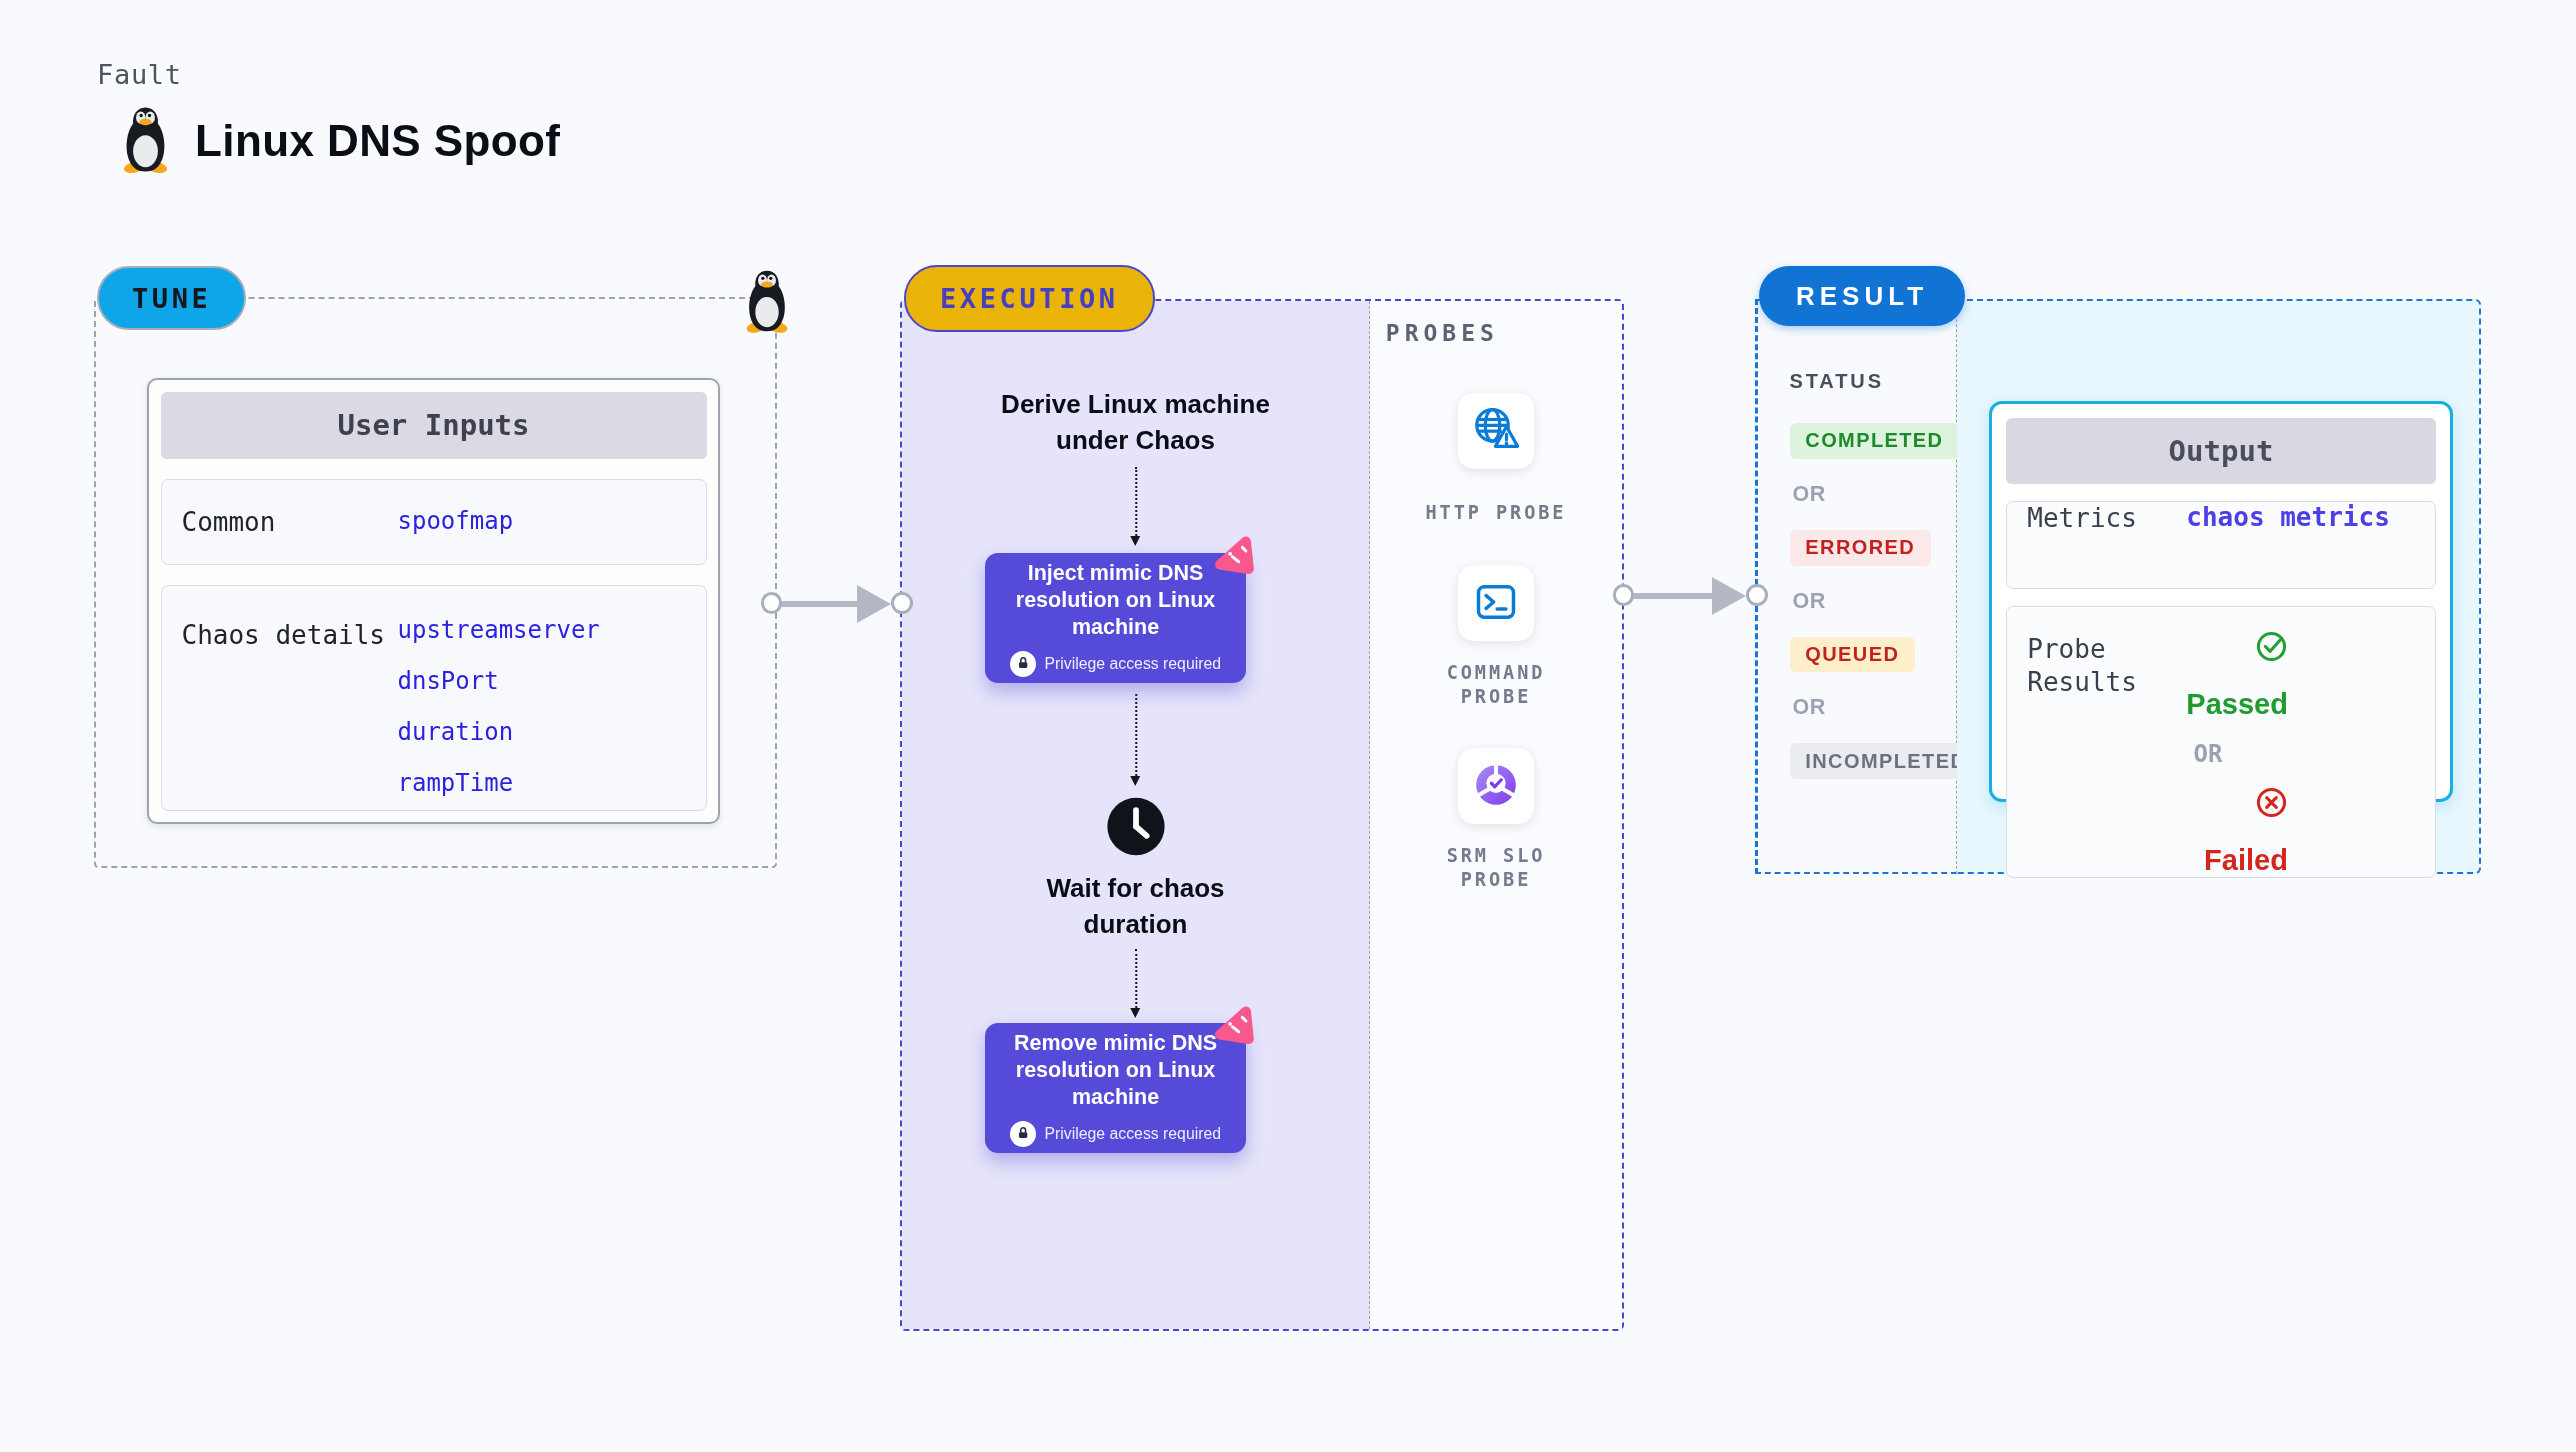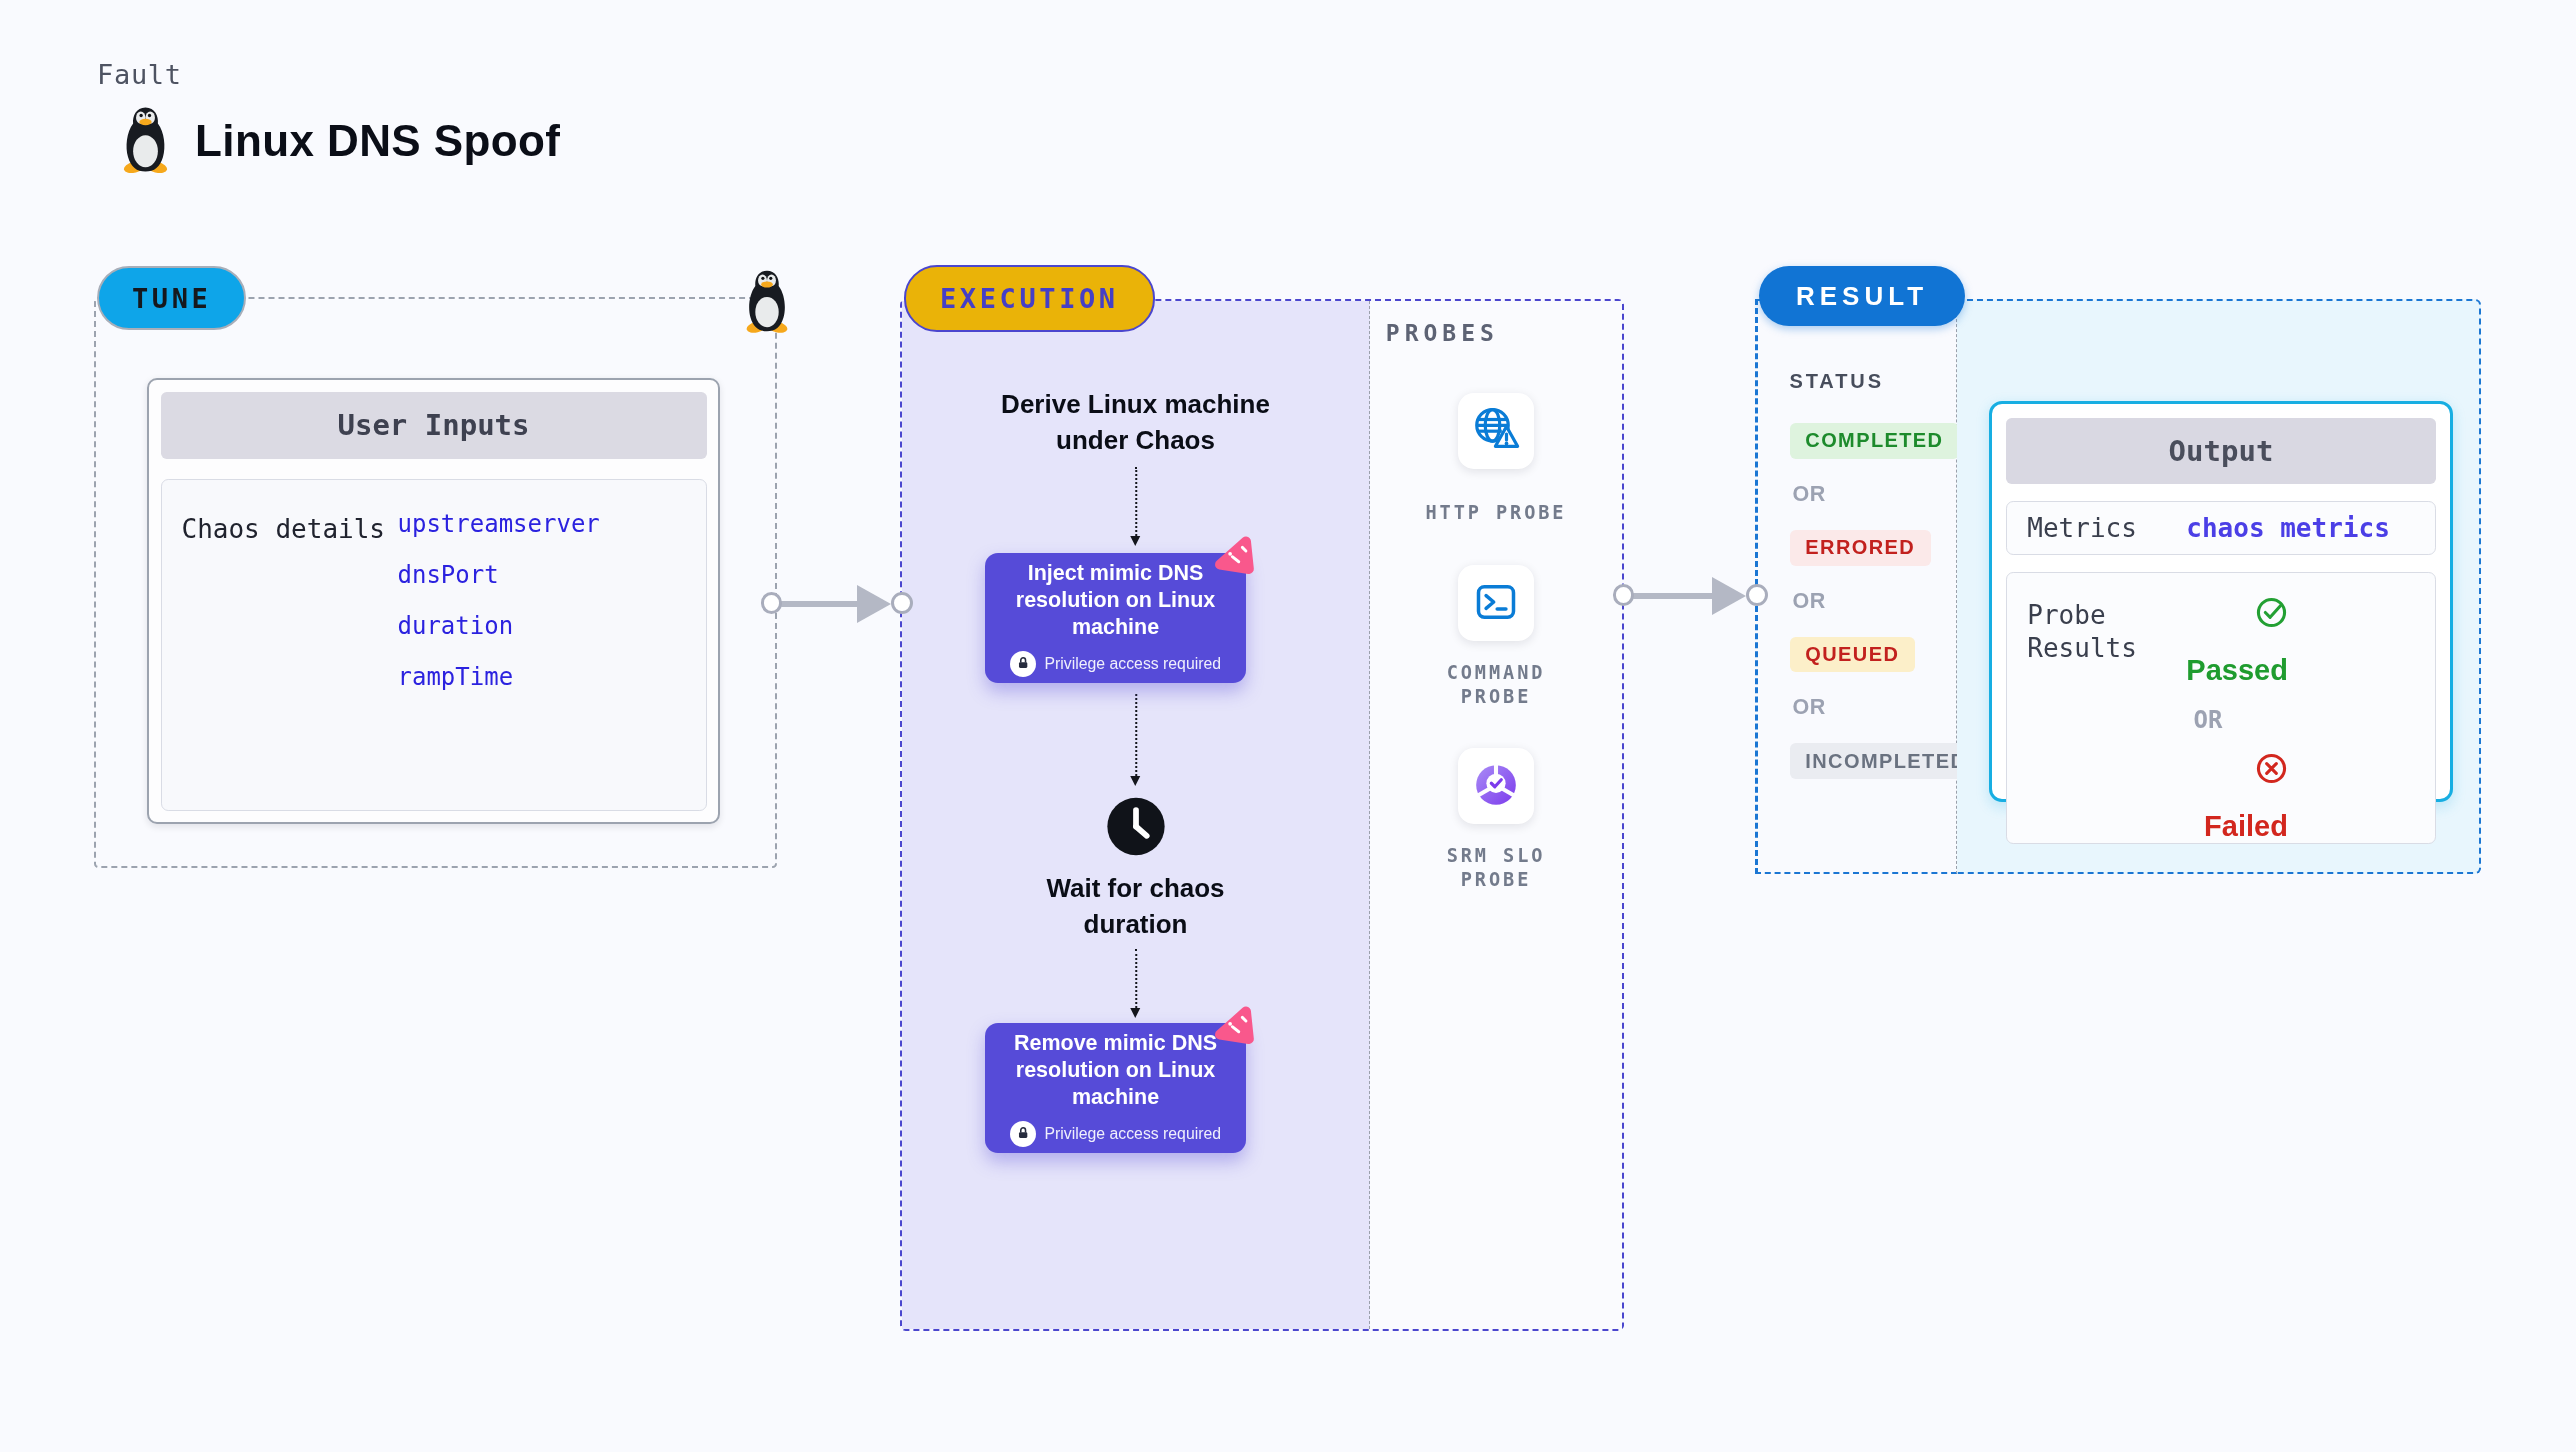--- a/index.html
+++ b/index.html
@@ -97,21 +97,21 @@
   .status-or{font-size:21.5px;font-weight:800;color:#9CA2B2;margin:0 0 23px 2.9px;letter-spacing:0.7px;}
 
   .cyan-panel{left:1957px;top:299px;width:524px;height:575px;background:#E8F6FD;box-sizing:border-box;
               border:2.9px dashed #1B76D3;border-left:none;border-radius:0 5.7px 5.7px 0;}
   .output-card{left:1989px;top:401px;width:464px;height:401px;background:#FFFFFF;border:3.6px solid #17AEE2;
                border-radius:13px;box-shadow:0 4.3px 13px rgba(23,174,226,.22);padding:14.3px;box-sizing:border-box;
                display:flex;flex-direction:column;gap:17px;}
   .out-header{height:66px;flex:none;display:flex;align-items:center;justify-content:center;background:#D9D8E2;
               border-radius:5.7px;font-size:29px;font-weight:700;color:#4A4E5C;}
   .out-row{border:1.4px solid #D9DCE5;border-radius:7.2px;background:#FBFCFE;display:flex;box-sizing:border-box;}
-  .out-row-metrics{height:54px;flex:none;align-items:center;}
+  .out-row-metrics{height:88px;flex:none;}
   .out-row-probe{flex:1;}
   .out-label{width:179px;flex:none;padding-left:20px;box-sizing:border-box;font-size:26px;line-height:33px;color:#3A3F4D;}
   .out-row-probe .out-label{padding-top:26px;}
   .metrics-value{font-size:26px;font-weight:700;color:#4B3FE6;}
   .probe-results{display:flex;flex-direction:column;gap:18.6px;padding-top:23px;}
   .result-line{display:flex;align-items:flex-end;gap:22px;flex-direction:column;}
   .result-passed{font-size:29px;font-weight:800;color:#1F9C2F;}
   .result-failed{font-size:29px;font-weight:800;color:#D2271E;}
   .probe-or{font-size:24px;font-weight:700;color:#9CA2B2;margin-left:7.2px;}
 </style>
@@ -149,20 +149,26 @@
       <ellipse cx="25.5" cy="16" rx="6.5" ry="8.5" fill="#E9EBEC"></ellipse>
       <ellipse cx="38.5" cy="16" rx="6.5" ry="8.5" fill="#E9EBEC"></ellipse>
       <circle cx="26" cy="13" r="2.3" fill="#101216"></circle>
       <circle cx="37.5" cy="13" r="2.3" fill="#101216"></circle>
       <ellipse cx="32" cy="22" rx="8.5" ry="4.5" fill="#F6A81C"></ellipse>
     </svg>
   </div>
 
   <div class="abs ui-card mono">
     <div class="ui-header">User Inputs</div>
+    <div class="ui-row ui-row-common">
+      <div class="ui-label">Common</div>
+      <div class="ui-values">
+        <div class="param">spoofmap</div>
+      </div>
+    </div>
     <div class="ui-row ui-row-chaos">
       <div class="ui-label">Chaos details</div>
       <div class="ui-values">
         <div class="param">upstreamserver</div>
         <div class="param">dnsPort</div>
         <div class="param">duration</div>
         <div class="param">rampTime</div>
       </div>
     </div>
   </div>

